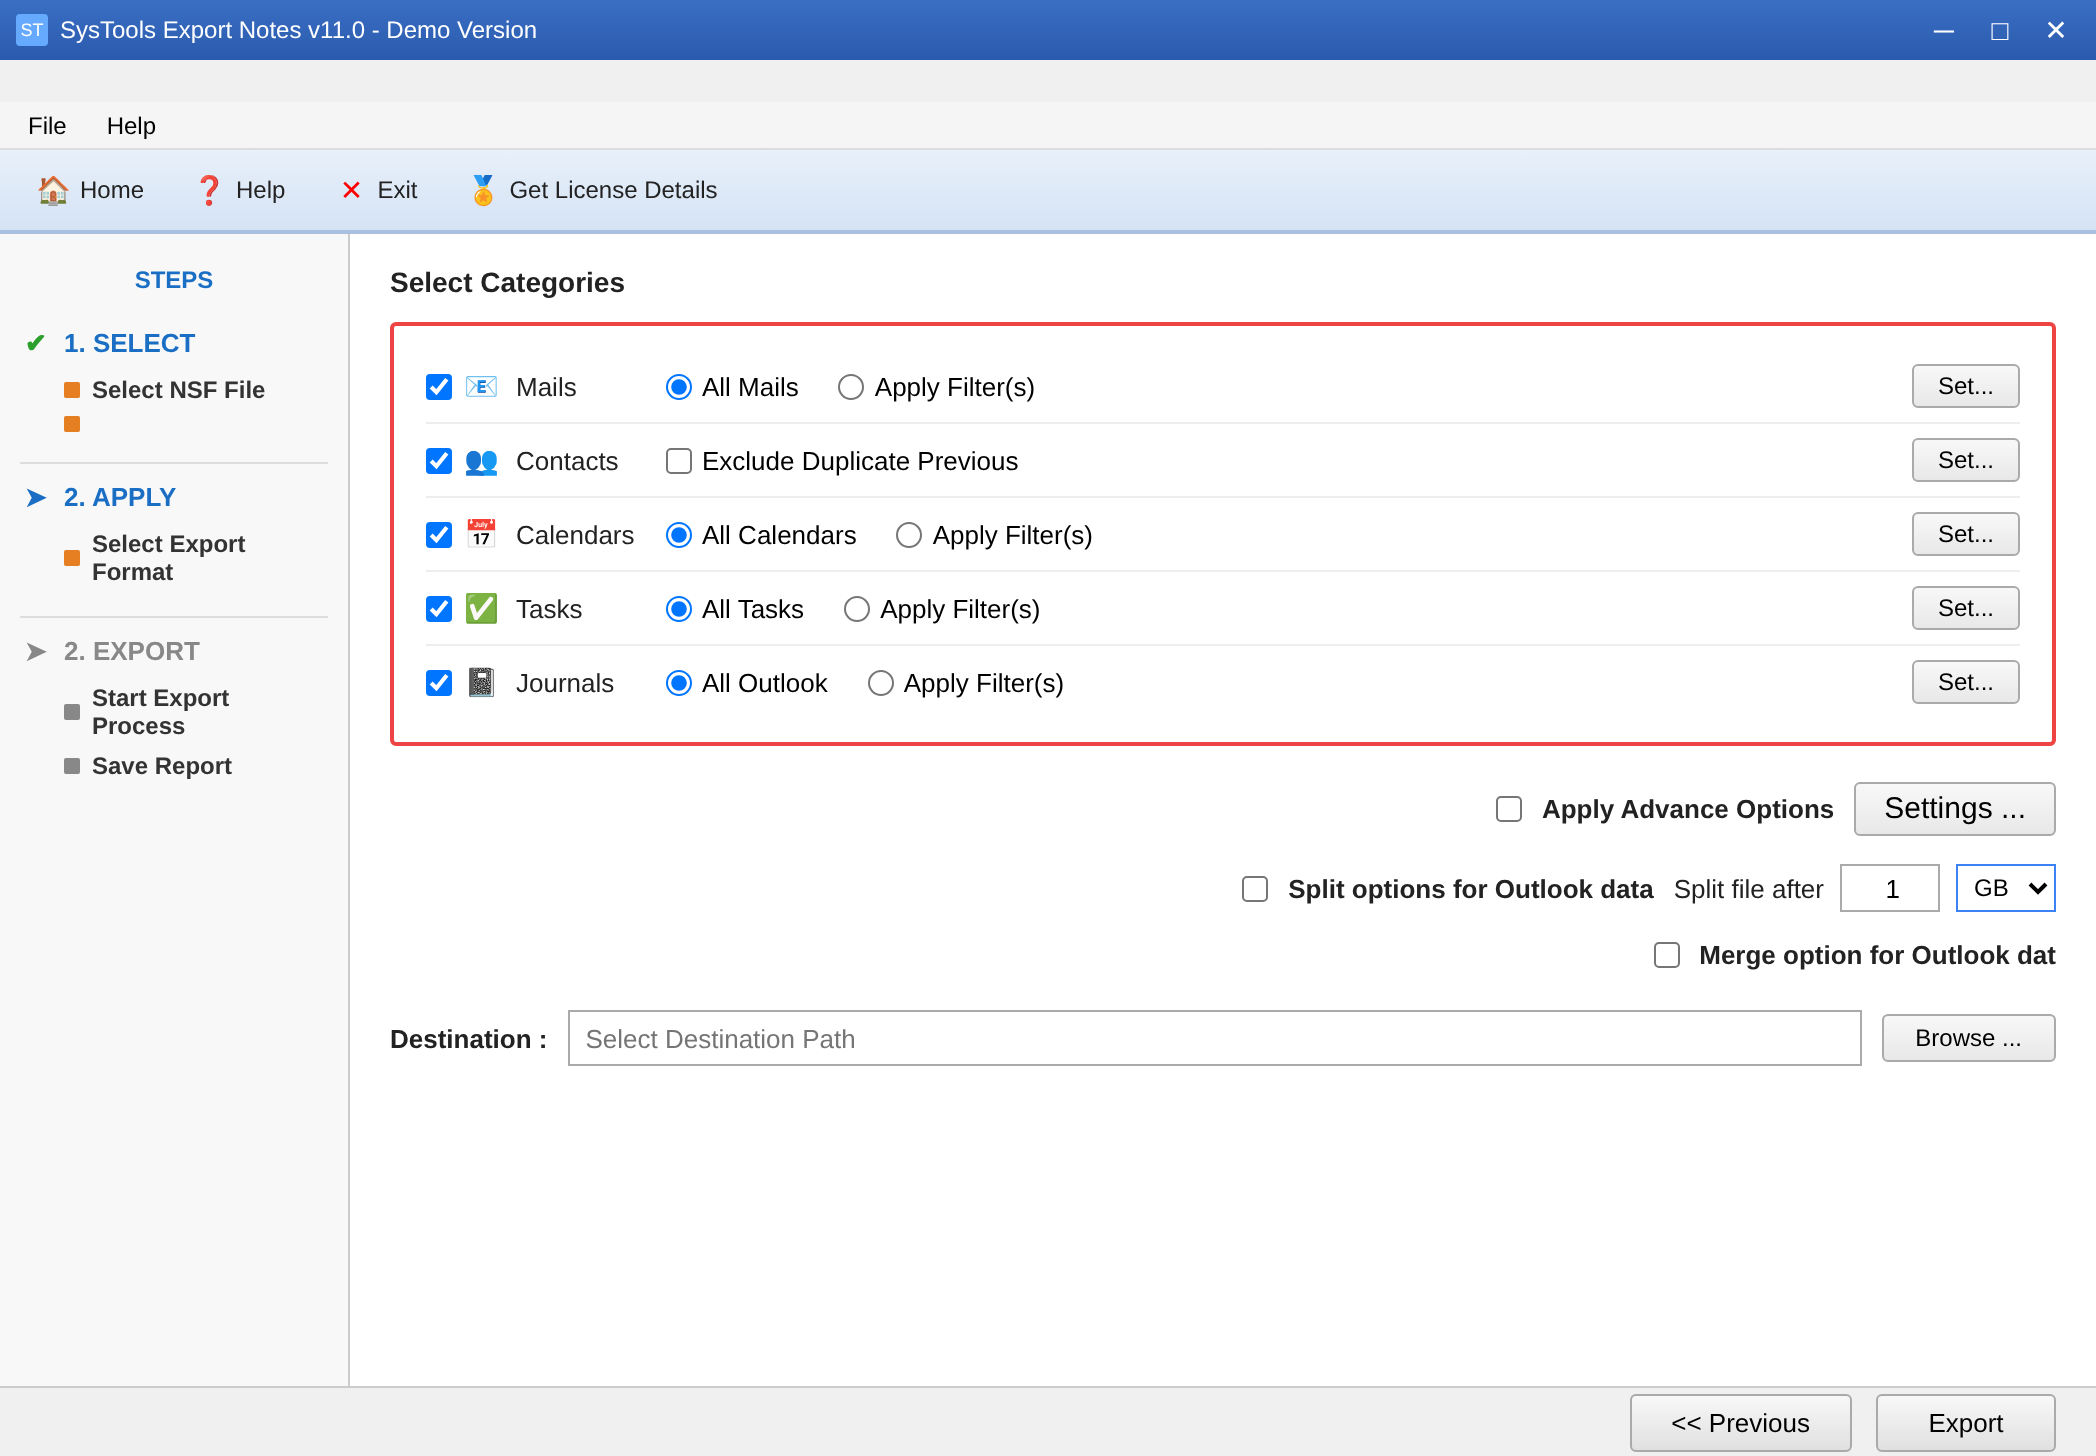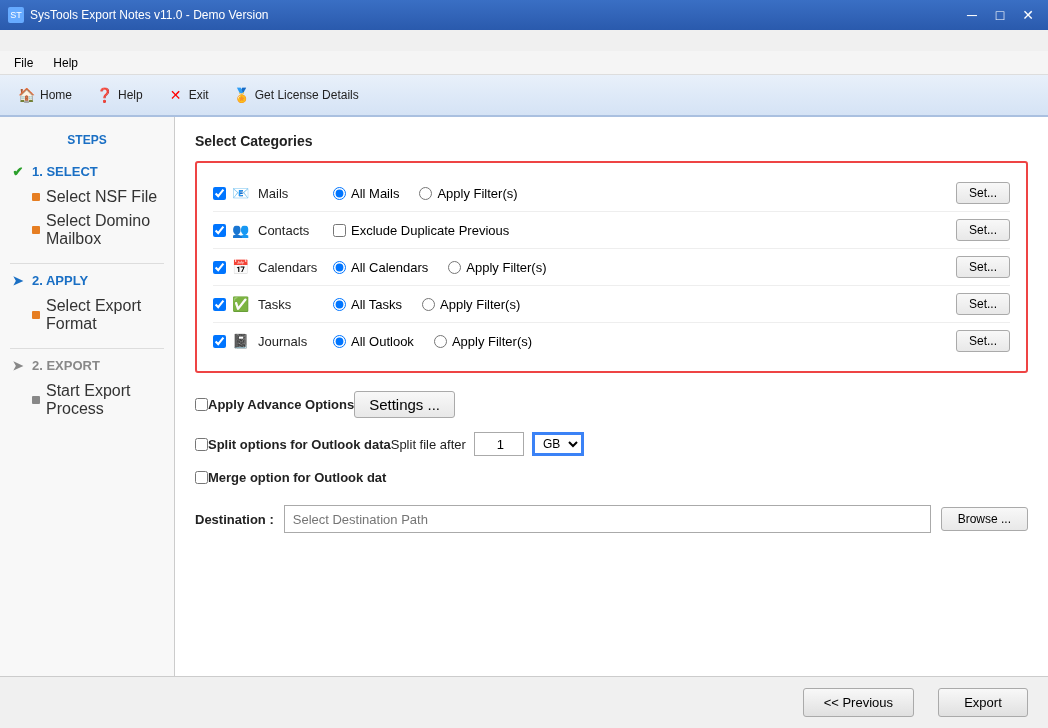--- a/index.html
+++ b/index.html
@@ -79,21 +79,21 @@
       font-weight: bold; font-size: 13px; margin-bottom: 6px;
     }
     .step-header.active { color: #1a6fc4; }
     .step-header.inactive { color: #888; }
     .step-icon { width: 16px; height: 16px; display: flex; align-items: center; justify-content: center; font-size: 13px; }
     .step-icon.check { color: #2ca02c; }
     .step-icon.arrow { color: #1a6fc4; }
     .step-icon.gray { color: #888; }
     .step-item {
       display: flex; align-items: center; gap: 6px;
-      padding: 3px 6px 3px 22px; font-size: 16px; color: #333; cursor: pointer;
+      padding: 3px 6px 3px 22px; font-size: 12px; color: #333; cursor: pointer; font-weight: bold;
     }
     .step-bullet { width: 8px; height: 8px; background: #e67e22; border-radius: 1px; flex-shrink: 0; }
     .step-bullet.gray { background: #888; }
     .step-divider { height: 1px; background: #ddd; margin: 8px 0; }
 
     
     .content-area {
       flex: 1;
       background: white;
       padding: 16px 20px;
@@ -134,36 +134,36 @@
       background: linear-gradient(to bottom, #f8f8f8, #e8e8e8);
       border: 1px solid #aaa;
       border-radius: 3px;
       cursor: pointer;
       font-size: 12px;
       min-width: 54px;
     }
 
     
     .options-section { margin-top: 10px; }
-    .option-row { display: flex; align-items: center; gap: 0; margin-bottom: 14px; }
+    .option-row { display: flex; align-items: center; gap: 10px; margin-bottom: 14px; justify-content: flex-end; }
     .option-row input[type=checkbox] { width: 13px; height: 13px; cursor: pointer; }
     .option-label { font-size: 13px; font-weight: bold; color: #222; }
     .settings-btn {
       padding: 4px 14px;
       background: linear-gradient(to bottom, #f8f8f8, #e8e8e8);
       border: 1px solid #aaa;
       border-radius: 3px;
       cursor: pointer;
       font-size: 15px;
     }
 
     .split-row { display: flex; align-items: center; gap: 8px; }
     .split-text { font-size: 13px; color: #222; }
     .spin-input { width: 50px; height: 24px; border: 1px solid #aaa; padding: 0 4px; font-size: 13px; text-align: right; }
-    .unit-select { height: 24px; border: 3px solid #3b82f6; background: white; font-size: 12px; padding: 0 4px; min-width: 50px; cursor: pointer; }
+    .unit-select { height: 24px; border: 1px solid #3b82f6; background: white; font-size: 12px; padding: 0 4px; min-width: 50px; cursor: pointer; }
 
     .destination-row {
       display: flex; align-items: center; gap: 10px; margin-top: 20px;
     }
     .dest-label { font-weight: bold; font-size: 13px; color: #222; white-space: nowrap; }
     .dest-input {
       flex: 1; height: 28px; border: 1px solid #aaa; padding: 0 8px;
       font-size: 13px; color: #888; background: white;
     }
     .browse-btn {
@@ -172,25 +172,25 @@
       border: 1px solid #aaa;
       border-radius: 3px;
       cursor: pointer;
       font-size: 12px;
       white-space: nowrap;
     }
 
     
     .bottom-bar {
       position: fixed; bottom: 0; left: 0; right: 0;
-      height: 52px;
+      height: 35px;
       background: #f0f0f0;
       border-top: 1px solid #ccc;
       display: flex; align-items: center; justify-content: flex-end;
-      padding: 0 20px; gap: 24px;
+      padding: 0 20px; gap: 12px;
     }
     .nav-btn {
       padding: 6px 20px;
       background: linear-gradient(to bottom, #f8f8f8, #e0e0e0);
       border: 1px solid #aaa;
       border-radius: 3px;
       cursor: pointer;
       font-size: 13px;
       min-width: 90px;
     }
@@ -252,21 +252,20 @@
       <div class="step-header active">
         <span class="step-icon check">✔</span>
         <span>1. SELECT</span>
       </div>
       <div class="step-item">
         <span class="step-bullet"></span>
         <span>Select NSF File</span>
       </div>
       <div class="step-item">
         <span class="step-bullet"></span>
-        <span>Select Domino Mailbox</span>
       </div>
     </div>
 
     <div class="step-divider"></div>
 
     <div class="step-section">
       <div class="step-header active">
         <span class="step-icon arrow">➤</span>
         <span>2. APPLY</span>
       </div>
@@ -279,20 +278,24 @@
     <div class="step-divider"></div>
 
     <div class="step-section">
       <div class="step-header inactive">
         <span class="step-icon gray">➤</span>
         <span>2. EXPORT</span>
       </div>
       <div class="step-item">
         <span class="step-bullet gray"></span>
         <span>Start Export Process</span>
+      </div>
+      <div class="step-item">
+        <span class="step-bullet gray"></span>
+        <span>Save Report</span>
       </div>
     </div>
   </div>
 
   <div class="content-area">
 
     <div class="section-title">Select Categories</div>
 
     <div class="categories-box">
 

